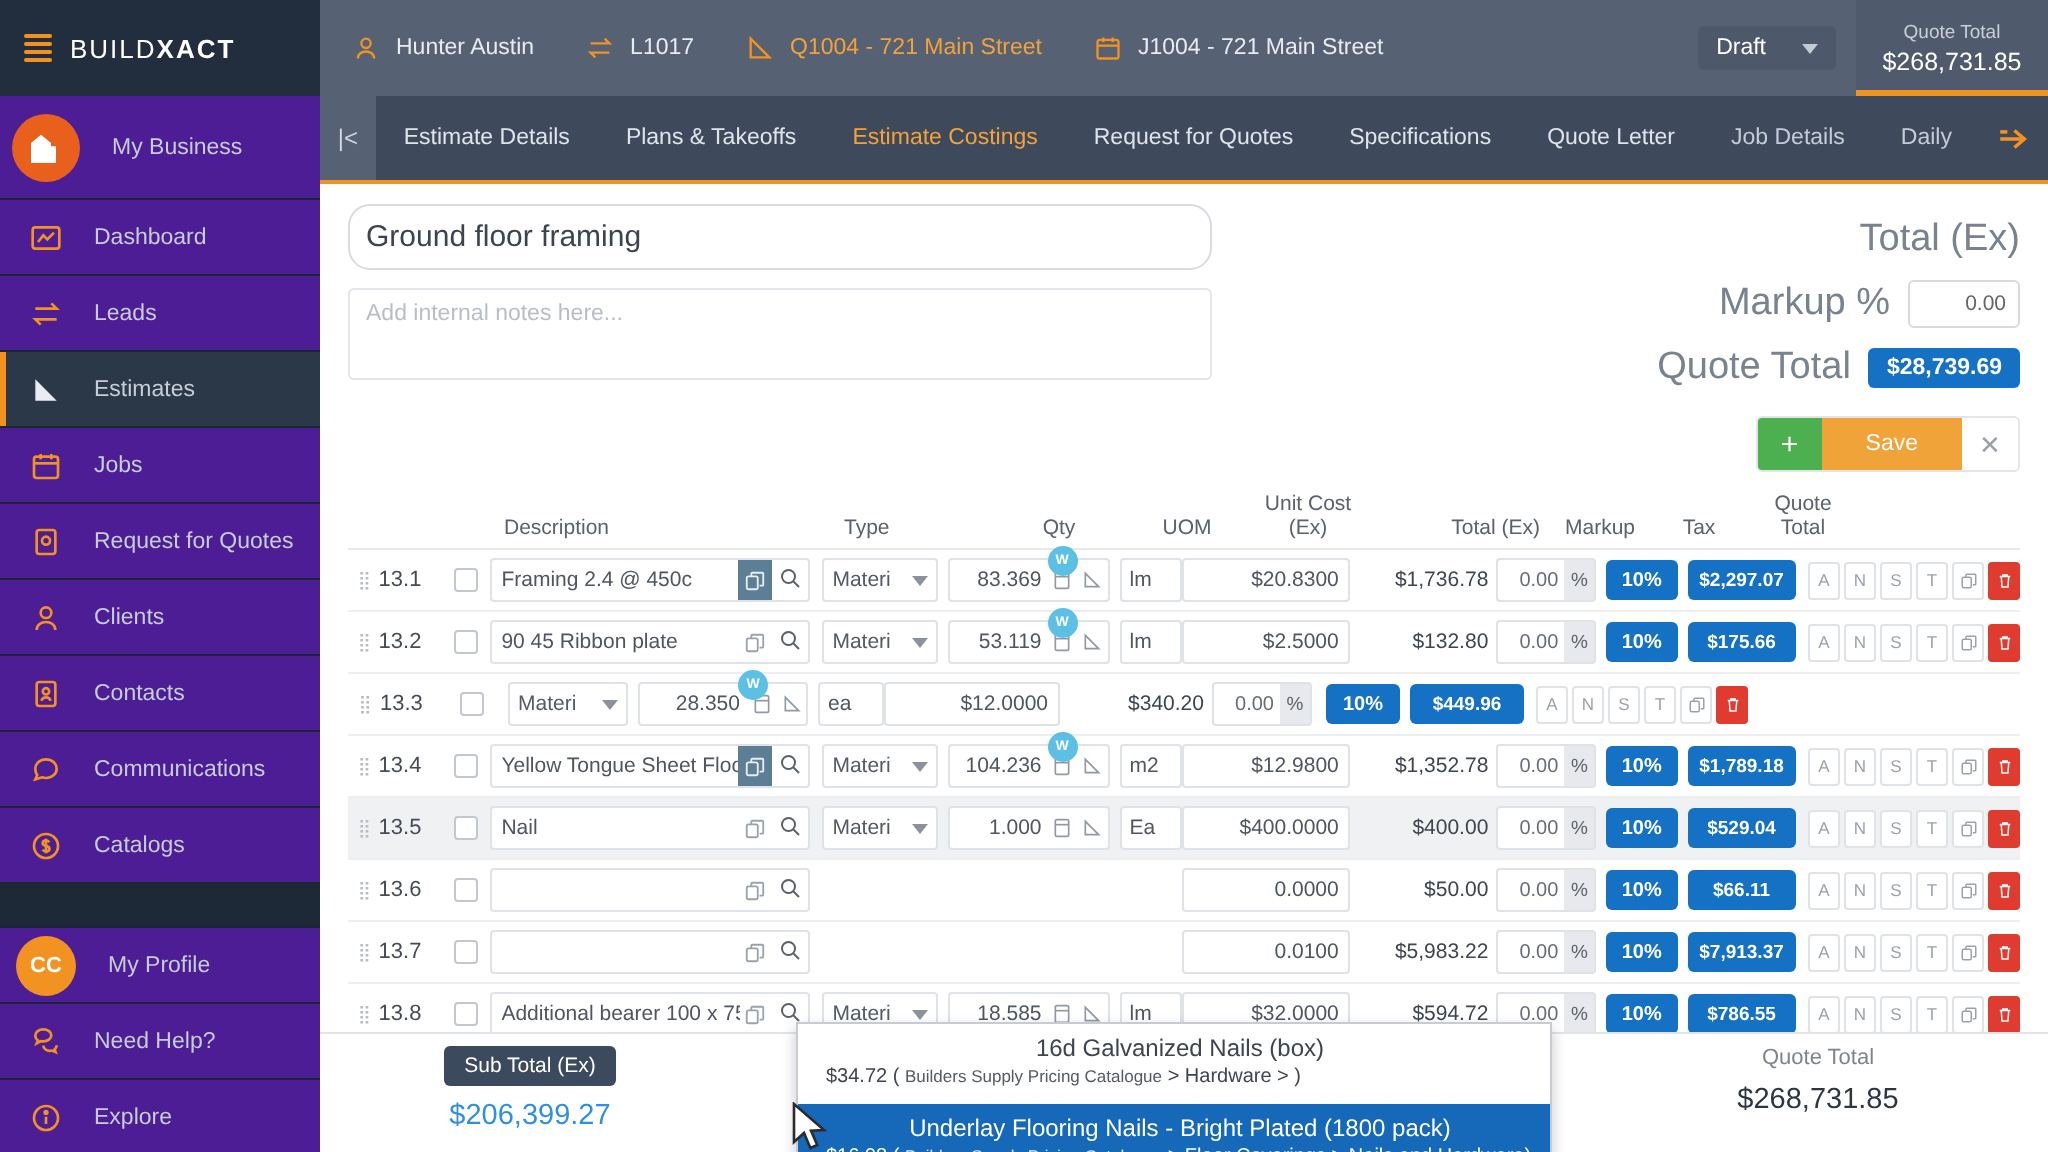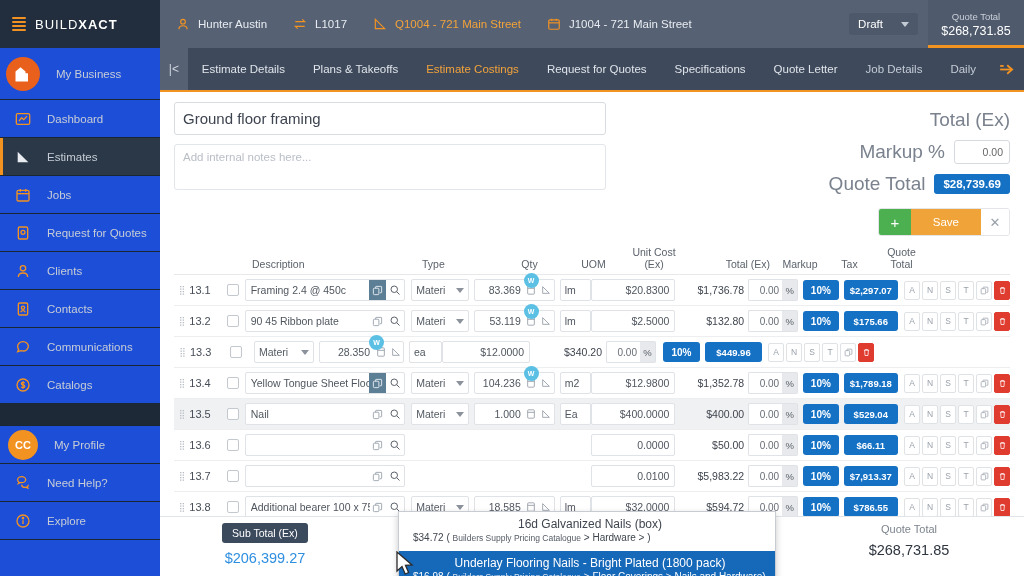--- a/index.html
+++ b/index.html
@@ -7,21 +7,21 @@
     width: 1024px; height: 576px;
     font-family: "Liberation Sans", sans-serif;
     overflow: hidden;
     background: #fff;
   }
   .app { position: relative; width: 1024px; height: 576px; display: flex; }
 
   
   .sidebar {
     width: 160px; height: 576px;
-    background: #1d4ed8;
+    background: #4c1d95;
     color: #cdd4dc;
     flex: 0 0 160px;
     position: relative;
     z-index: 30;
   }
   .sb-brand {
     height: 48px; display: flex; align-items: center; gap: 9px;
     padding-left: 12px; background: #222e3d;
   }
   .sb-hamb { width: 14px; display: flex; flex-direction: column; gap: 2px; }
@@ -103,21 +103,21 @@
   .tab-more { margin-left: auto; width: 44px; display: flex; align-items: center; justify-content: center; background: #3e4a5c; }
   .tab-more svg { width: 17px; height: 17px; color: #f29221; }
 
   
   .content { flex: 1; background: #f3f4f6; position: relative; overflow: hidden; }
   .sheet { background: #fff; height: 100%; position: relative; padding: 10px 14px 0 14px; }
 
   .head-row { display: flex; gap: 0; }
   .head-left { width: 432px; }
   .title-input {
-    width: 100%; height: 33px; border: 1px solid #d8dce1; border-radius: 3px;
+    width: 100%; height: 33px; border: 1px solid #d8dce1; border-radius: 11px;
     font-size: 15px; color: #3d4450; padding: 0 8px; font-family: inherit; background: #fff;
   }
   .notes-area {
     width: 100%; height: 46px; margin-top: 9px; border: 1px solid #e2e5e9; border-radius: 3px;
     font-size: 11.5px; color: #333; padding: 6px 8px; resize: none; font-family: inherit;
   }
   .notes-area::placeholder { color: #b9bec6; }
 
   .head-right { margin-left: auto; width: 385px; padding-top: 2px; }
   .tot-line { display: flex; align-items: center; justify-content: flex-end; gap: 9px; height: 32px; }
@@ -285,20 +285,29 @@
     <div class="sb-item">
       <span class="sb-ico">
           <svg viewBox="0 0 24 24" fill="none" stroke="currentColor" stroke-width="2">
             <rect x="2" y="4" width="20" height="16" rx="2"></rect>
             <polyline points="6,15 10,10 13,13 18,8"></polyline>
           </svg>
         </span>
       <span class="sb-label">Dashboard</span>
     </div>
 
+    <div class="sb-item">
+      <span class="sb-ico">
+          <svg viewBox="0 0 24 24" fill="none" stroke="currentColor" stroke-width="2">
+            <polyline points="4,8 20,8 16,4"></polyline>
+            <polyline points="20,16 4,16 8,20"></polyline>
+          </svg>
+        </span>
+      <span class="sb-label">Leads</span>
+    </div>
 
     <div class="sb-item active">
       <span class="sb-ico">
           <svg viewBox="0 0 24 24" fill="#e9edf2">
             <path d="M4 20h16L4 4v16z"></path>
           </svg>
         </span>
       <span class="sb-label">Estimates</span>
     </div>
 

